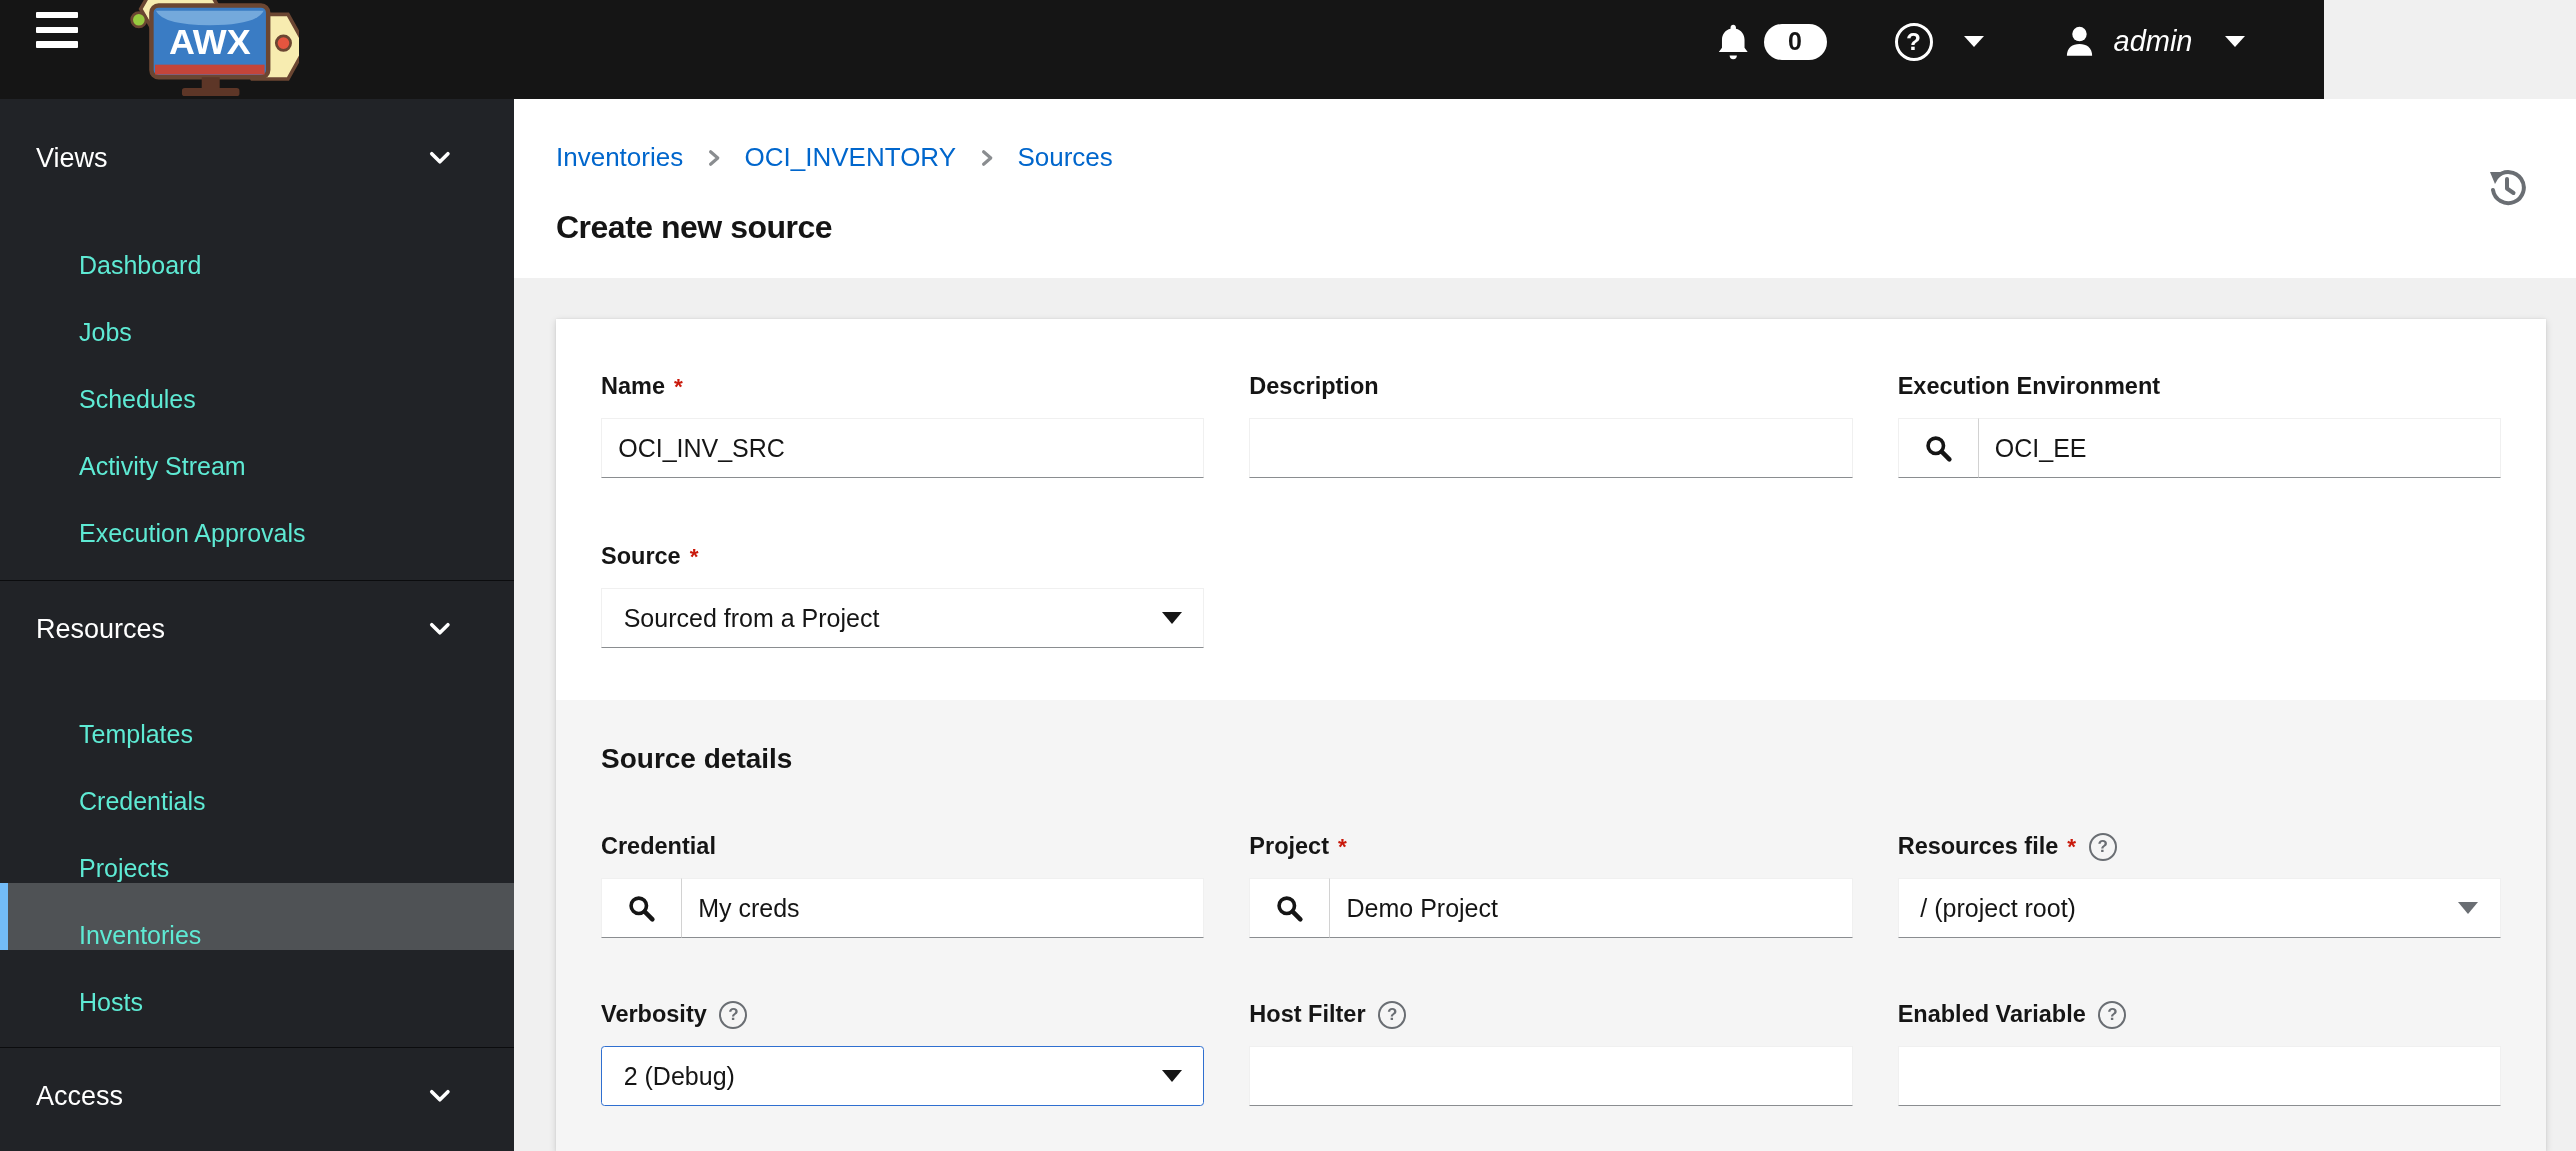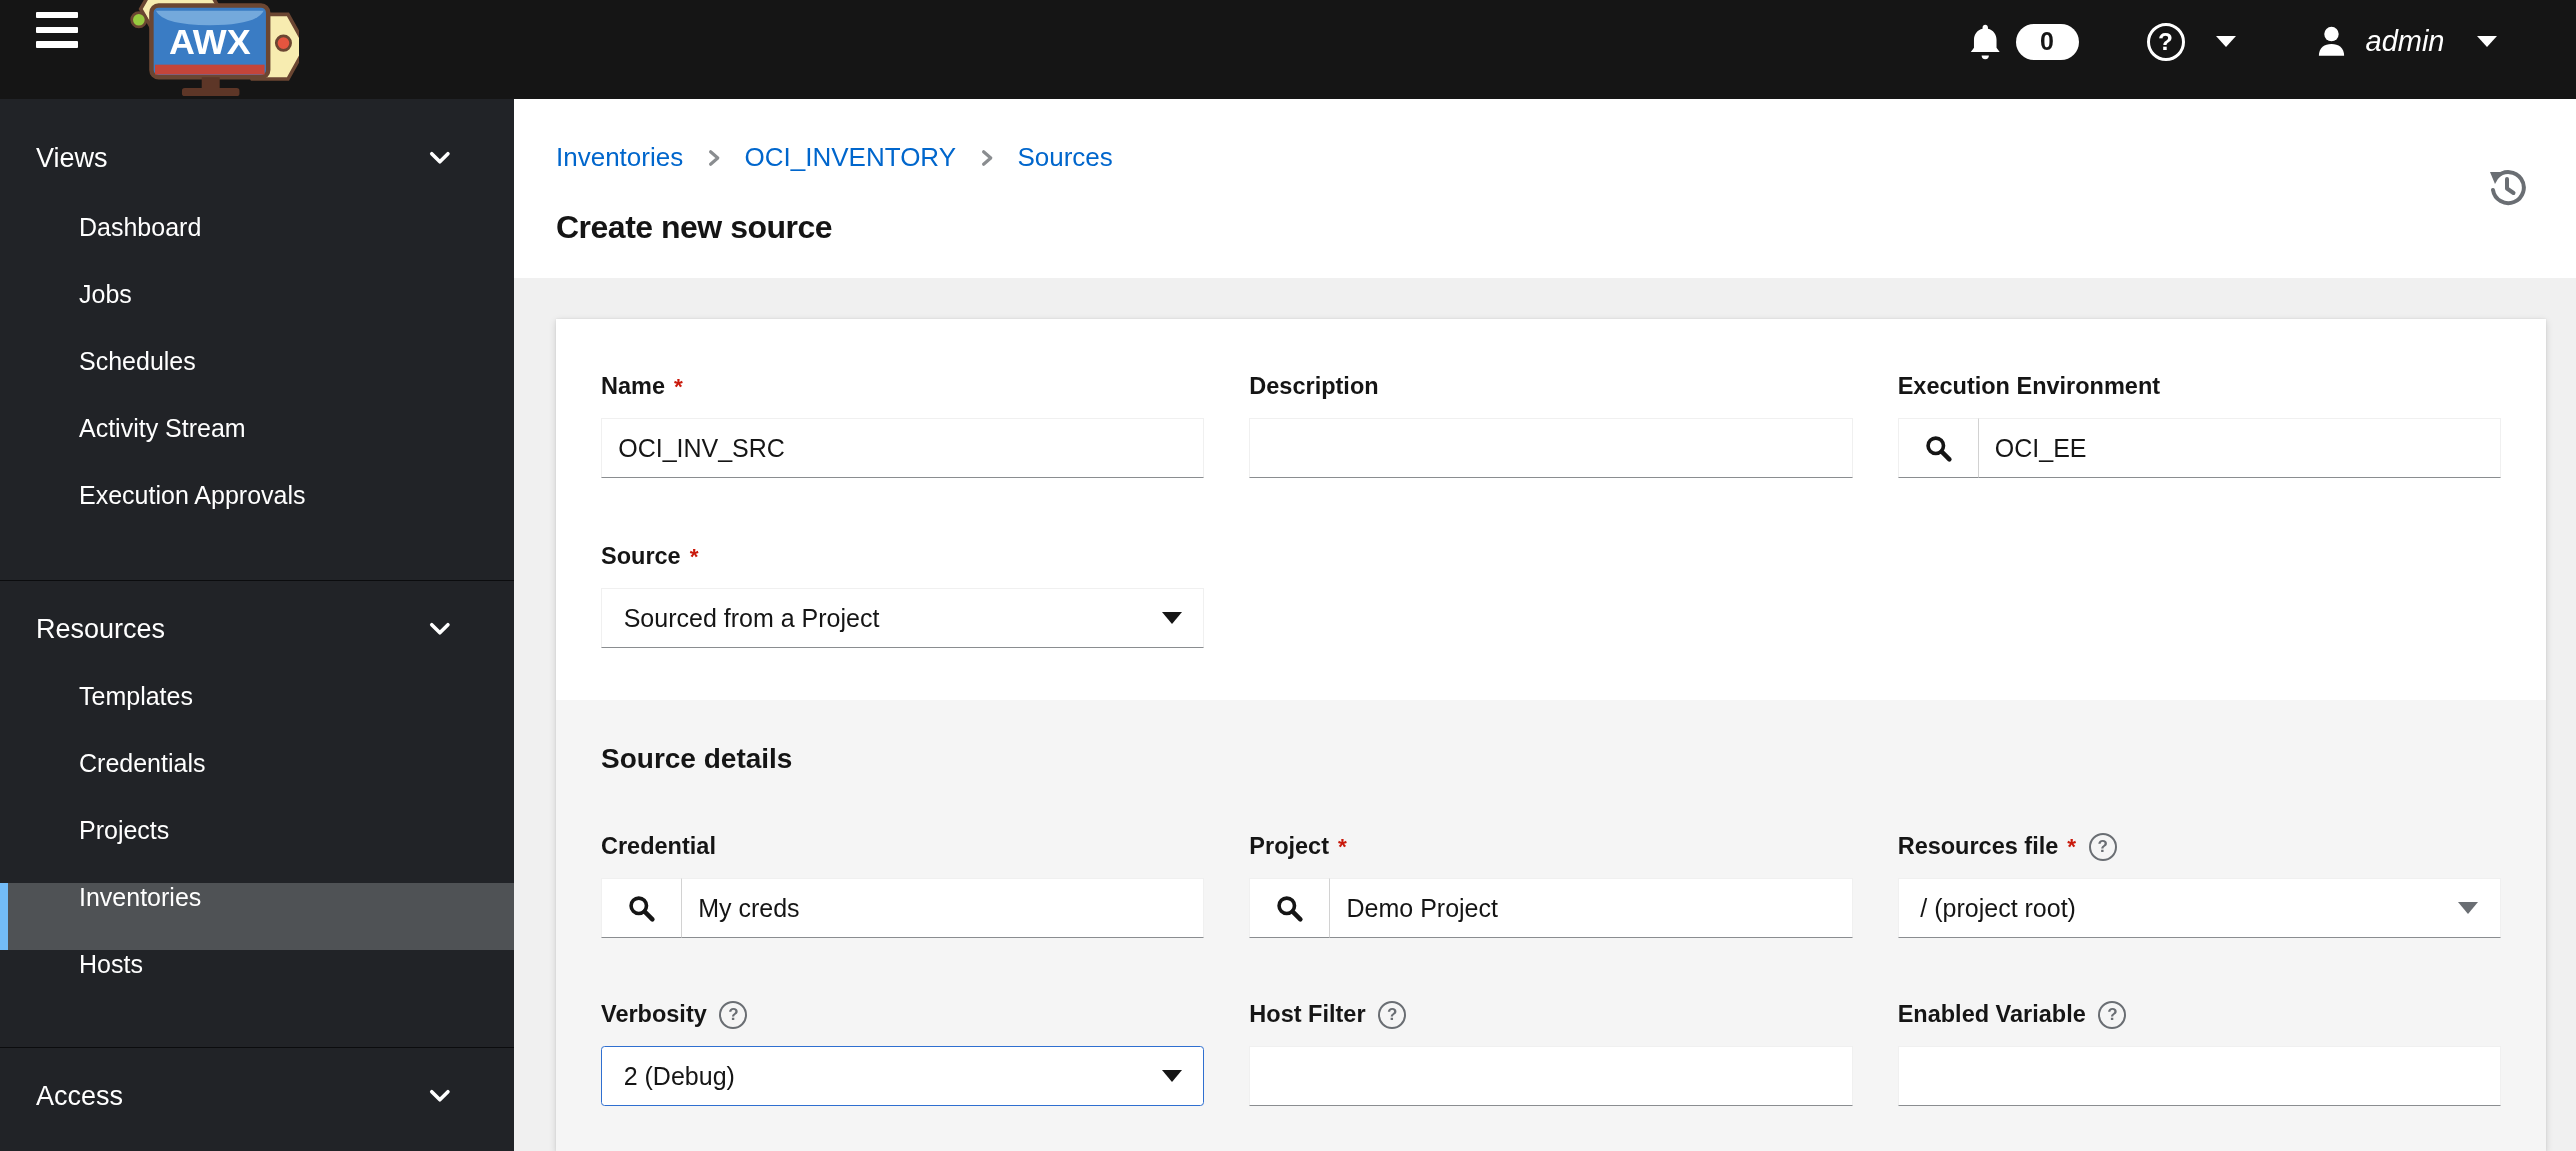--- a/index.html
+++ b/index.html
@@ -7,21 +7,21 @@
   body {
     font-family: "Liberation Sans", sans-serif;
     background:#f0f0f0;
     overflow:hidden;
     position:relative;
   }
   .page { position:absolute; inset:0; width:2576px; height:1152px; }
 
   
   .masthead {
-    position:absolute; left:0; top:0; width:2576px; height:99px;
+    position:absolute; left:0; top:0; width:2324px; height:99px;
     background:#151515; z-index:30;
   }
   .nav-toggle {
     position:absolute; left:36px; top:11.7px; width:43px; height:36px;
     background:transparent; border:none; cursor:pointer;
     display:flex; flex-direction:column; justify-content:space-between; padding:0;
   }
   .nav-toggle span { display:block; width:42px; height:6.3px; background:#fff; border-radius:0.9px; }
   .brand { position:absolute; left:126px; top:0; width:173px; height:97px; }
   .mast-right {
@@ -58,22 +58,22 @@
   .nav-group + .nav-group { border-top:0.9px solid #0b0c0e; }
   .nav-group-header {
     position:relative; height:32.5px; line-height:32.5px;
     padding-left:36px; font-size:27px; color:#fff; cursor:pointer;
   }
   .nav-group-header .chev { position:absolute; right:63px; top:9px; }
   .nav-items { list-style:none; margin-top:38px; }
   .nav-group.g1 .nav-items { margin-bottom:32px; }
   .nav-group.g2 .nav-items { margin-top:36px; margin-bottom:30px; }
   .nav-item {
-    height:67px; display:flex; align-items:flex-start;
-    padding-left:79px; font-size:25px; color:#ffffff; cursor:pointer;
+    height:67px; display:flex; align-items:flex-end;
+    padding-left:79px; font-size:25px; color:#5eead4; cursor:pointer;
   }
   .nav-item.selected {
     background:#4f5255; border-left:8.1px solid #73bcf7; padding-left:71px;
   }
 
   
   .content-header {
     position:absolute; left:514px; top:99px; width:2062px; height:179px;
     background:#fff;
   }

